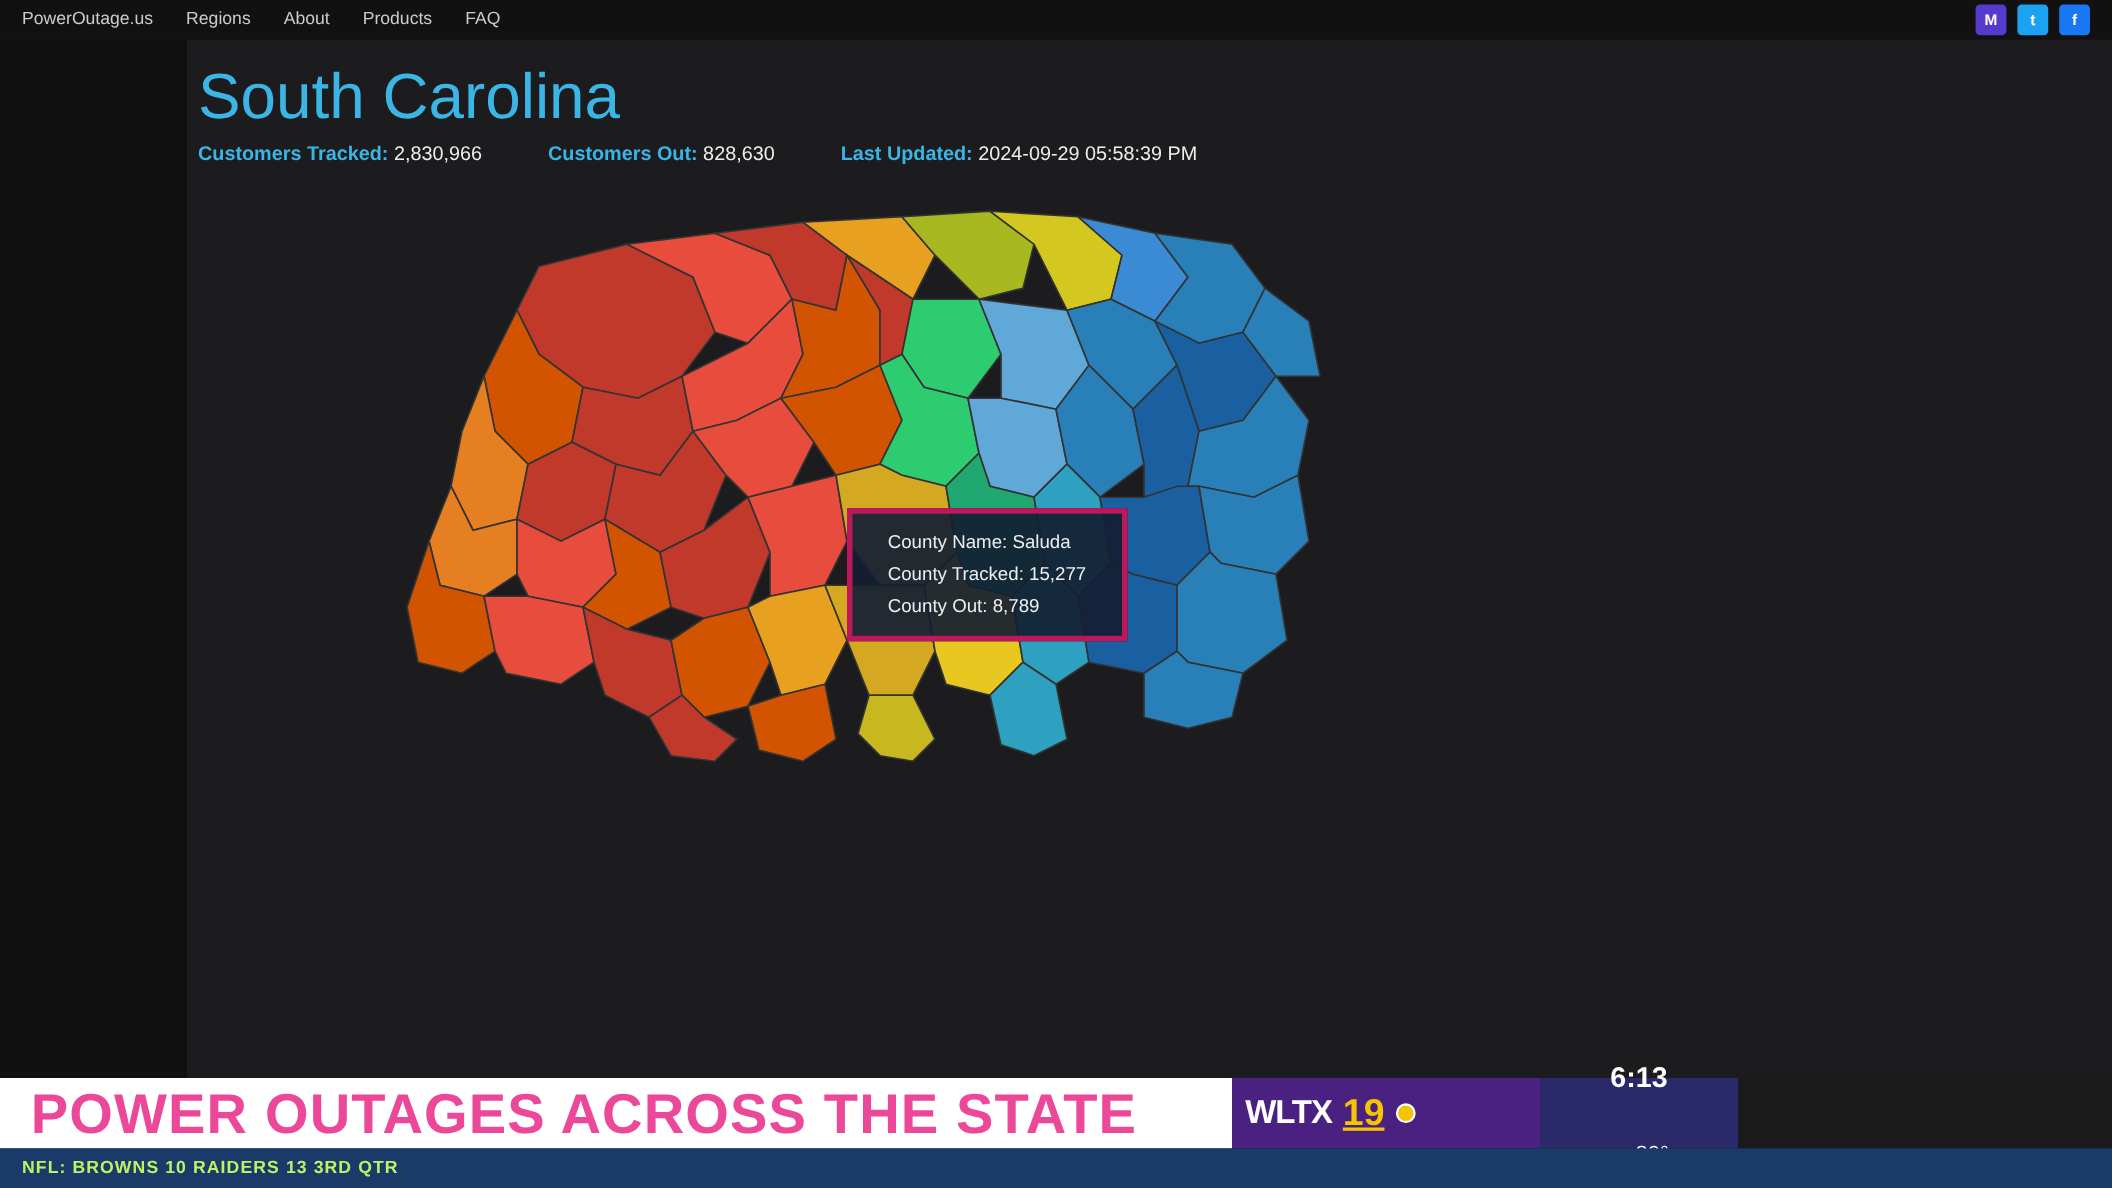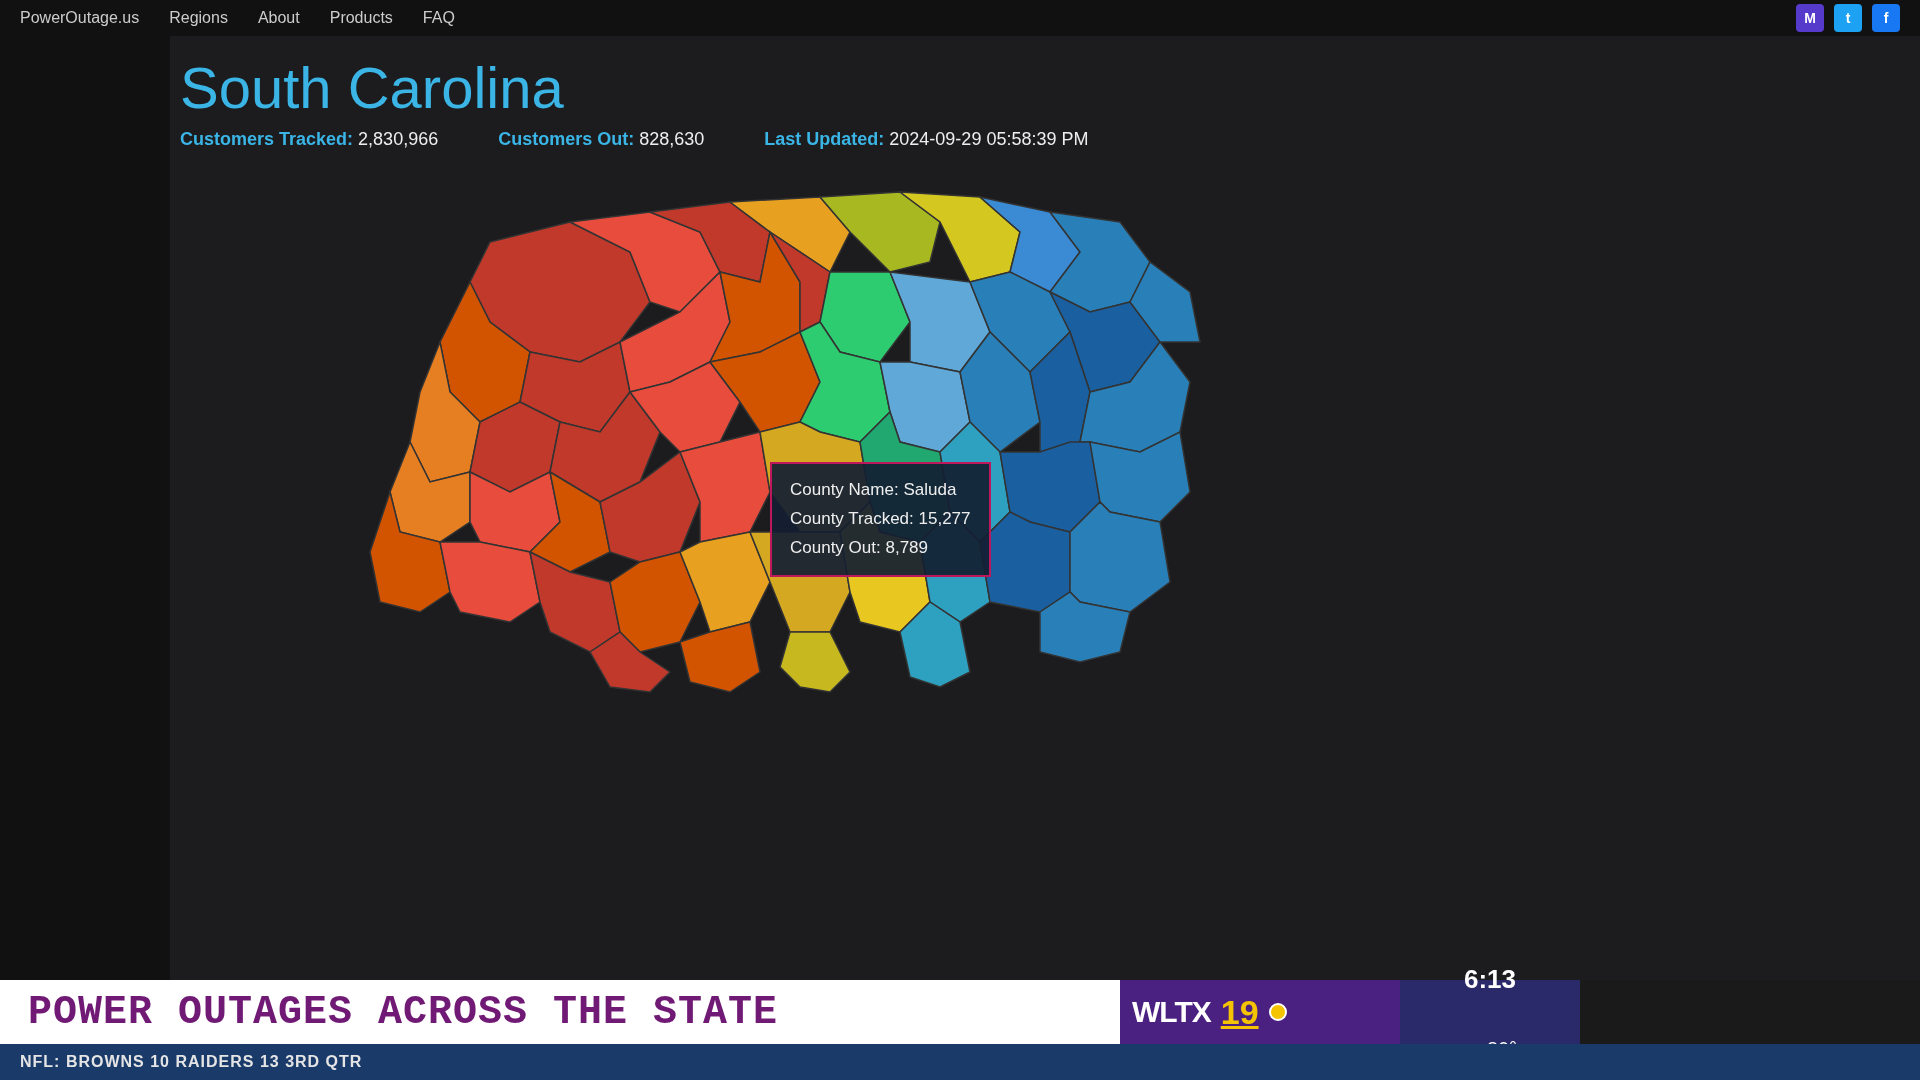--- a/index.html
+++ b/index.html
@@ -99,22 +99,22 @@
       width: 930px;
       height: 540px;
     }
 
     
     #tooltip {
       position: absolute;
       left: 600px;
       top: 300px;
       background: rgba(20, 30, 50, 0.92);
-      border: 2px solid #be185d;
-      padding: 12px 18px;
+      border: 5px solid #be185d;
+      padding: 12px 32px;
       color: #eee;
       font-size: 17px;
       line-height: 1.7;
       z-index: 20;
       pointer-events: none;
     }
 
     
     #lower-third {
       position: absolute;
@@ -129,26 +129,25 @@
       bottom: 36px;
       left: 0;
       width: 1120px;
       height: 64px;
       background: #fff;
       display: flex;
       align-items: center;
       padding: 0 28px;
     }
     #headline-text {
-      font-size: 40px;
+      font-size: 51px;
       font-weight: 900;
-      color: #701a75;
+      color: #ec4899;
       letter-spacing: 1px;
       text-transform: uppercase;
-      font-family: Liberation Mono, monospace;
     }
 
     #station-bug {
       position: absolute;
       bottom: 36px;
       left: 1120px;
       width: 280px;
       height: 64px;
       background: #4a2080;
       display: flex;
@@ -209,21 +208,21 @@
     #ticker-bar {
       position: absolute;
       bottom: 0;
       left: 0;
       right: 0;
       height: 36px;
       background: #1a3a6a;
       display: flex;
       align-items: center;
       padding: 16px 20px;
-      color: #e5e5e5;
+      color: #bef264;
       font-size: 16px;
       font-weight: bold;
       letter-spacing: 1px;
       text-transform: uppercase;
     }
 
     
     #left-sidebar {
       position: absolute;
       top: 36px;

